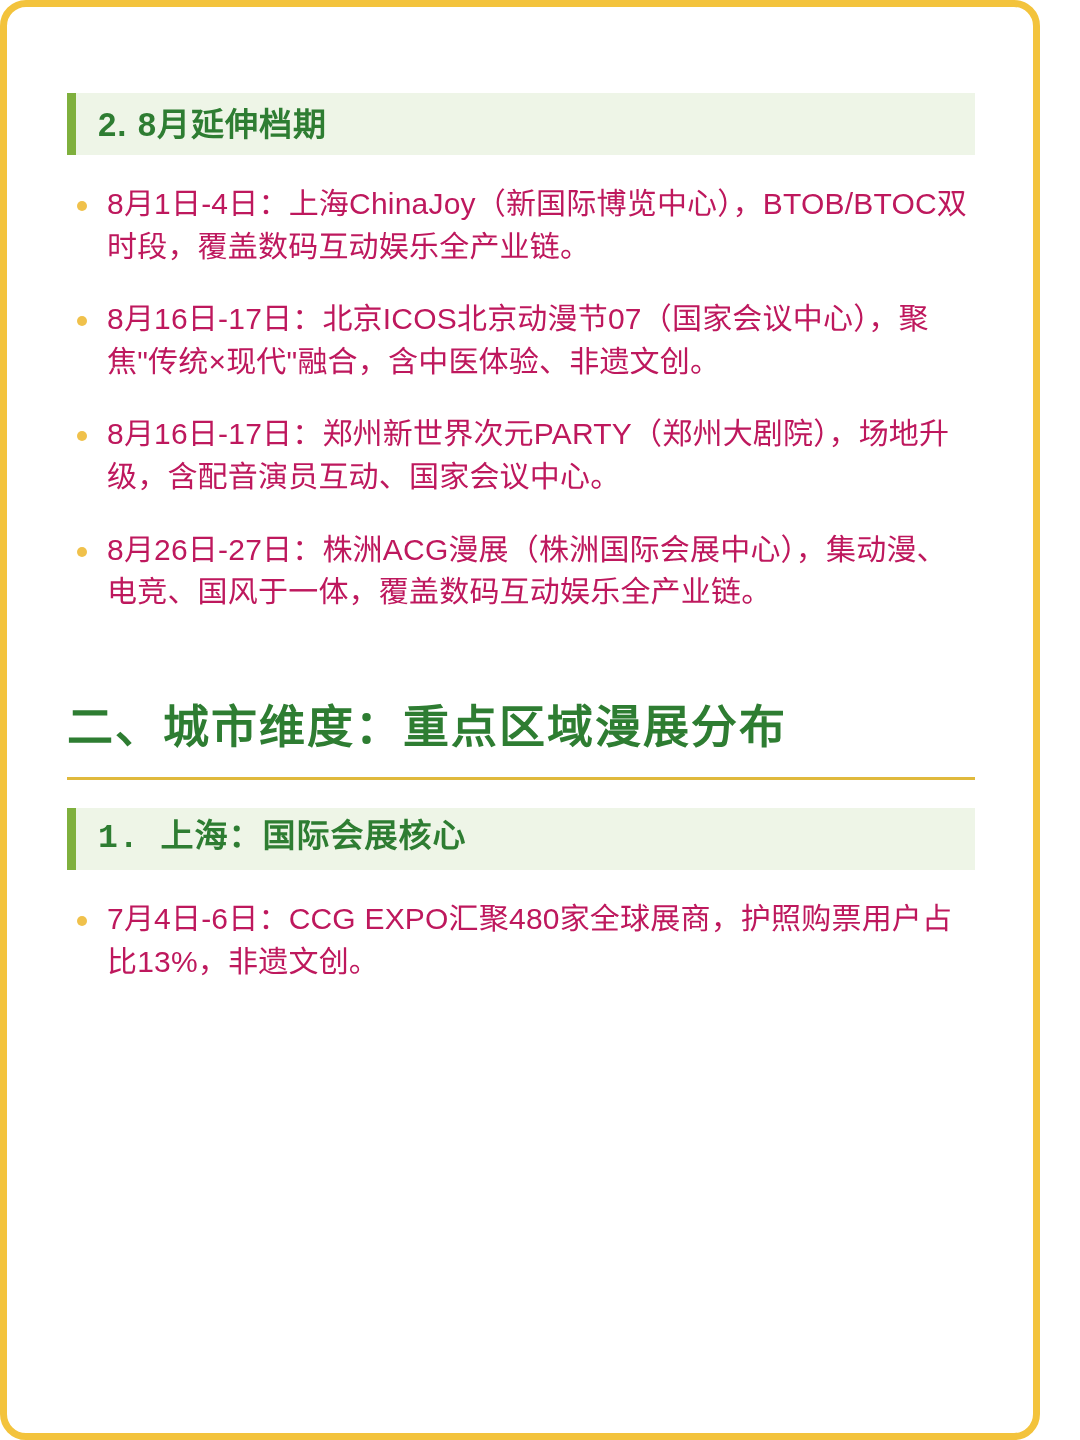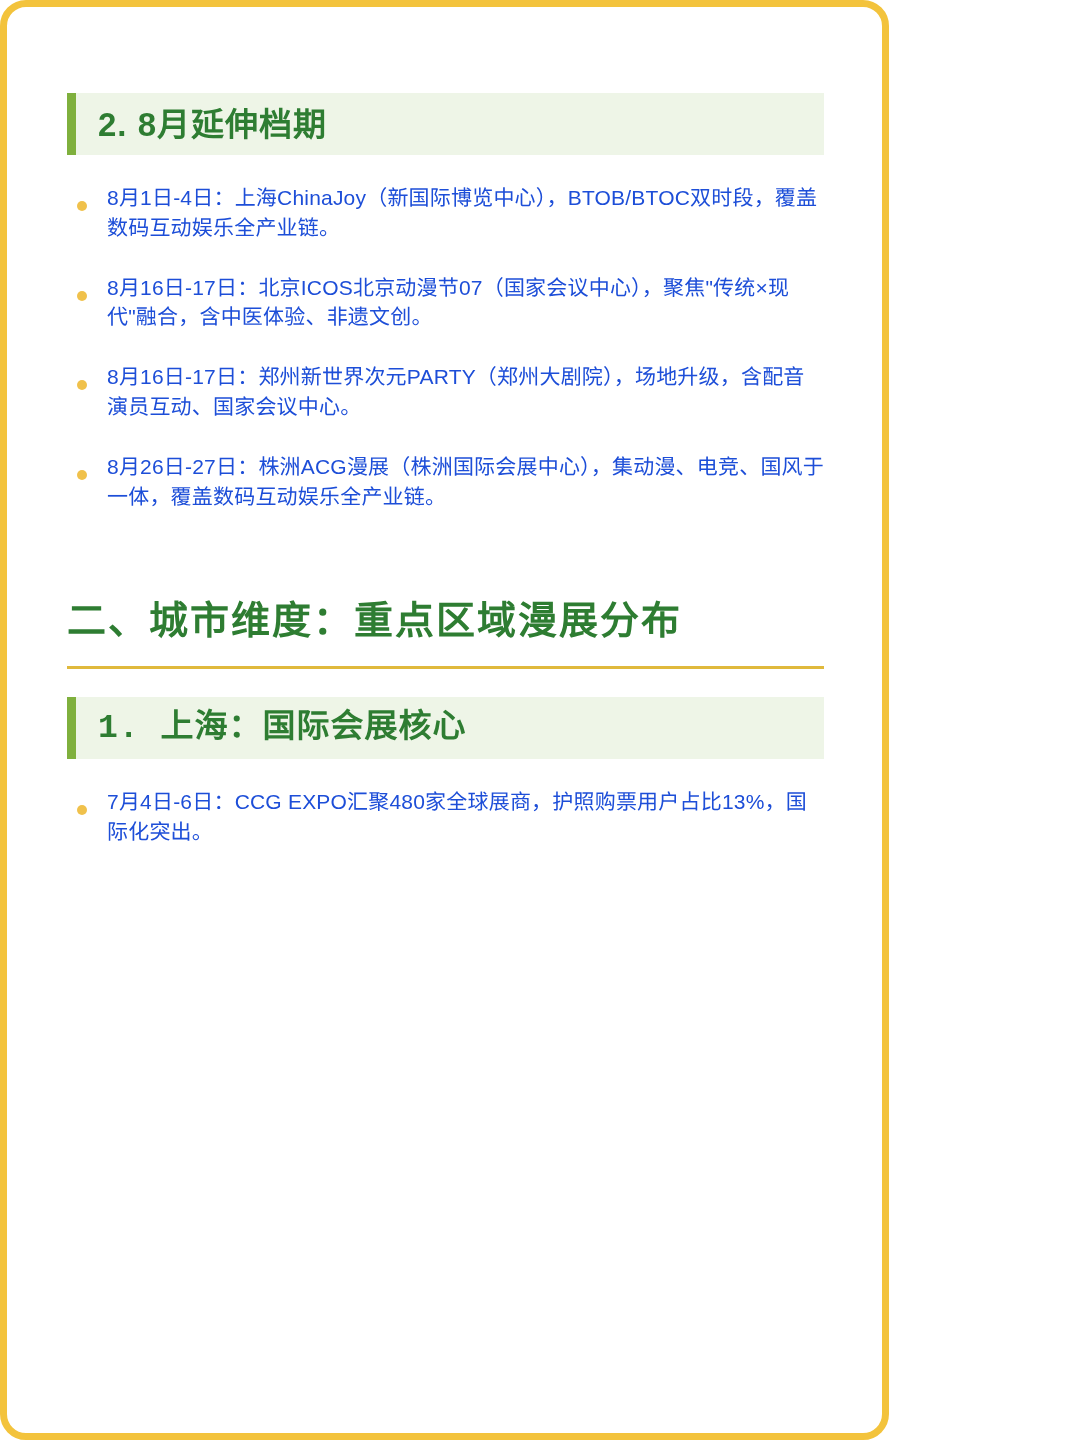--- a/index.html
+++ b/index.html
@@ -2,21 +2,21 @@
 <html lang="zh-CN"><head>
 <meta charset="utf-8">
 <style>
   html, body {
     margin: 0;
     padding: 0;
     background: #ffffff;
   }
   .page {
     position: relative;
-    width: 889px;
+    width: 1040px;
     height: 1440px;
     box-sizing: border-box;
     background: #ffffff;
     border: 7px solid #f3c33c;
     border-radius: 26px;
     overflow: hidden;
     font-family: "Liberation Sans", "DejaVu Sans", sans-serif;
   }
   .content {
     position: absolute;
@@ -47,41 +47,41 @@
   
   ul.bullets {
     list-style: none;
     margin: 0;
     padding: 0;
   }
   ul.bullets li {
     position: relative;
     padding-left: 40px;
     margin-top: 30px;
-    font-size: 21px;
+    font-size: 30px;
     line-height: 1.42;
-    color: #1d4ed8;
+    color: #be185d;
     letter-spacing: 0.2px;
   }
   ul.bullets li:first-child { margin-top: 28px; }
   ul.bullets li::before {
     content: "";
     position: absolute;
     left: 10px;
     top: 18px;
     width: 10px;
     height: 10px;
     border-radius: 50%;
     background: #f0c14b;
   }
 
   
   .main-head {
     margin-top: 86px;
-    font-size: 39px;
+    font-size: 46px;
     font-weight: bold;
     color: #2e7d32;
     letter-spacing: 2px;
     line-height: 1.2;
   }
   .main-rule {
     margin-top: 22px;
     height: 3px;
     background: #e0b93c;
     width: 100%;
@@ -106,17 +106,17 @@
     </ul>
 
     <div class="main-head">二、城市维度：重点区域漫展分布</div>
     <div class="main-rule"></div>
 
     <div class="sub-head gap-before-sub">
       <span class="sub-head-text">1. 上海：国际会展核心</span>
     </div>
 
     <ul class="bullets">
-      <li>7月4日-6日：CCG EXPO汇聚480家全球展商，护照购票用户占比13%，国际化突出。</li>
+      <li>7月4日-6日：CCG EXPO汇聚480家全球展商，护照购票用户占比13%，非遗文创。</li>
     </ul>
 
   </div>
 </div>
 
 </body></html>

